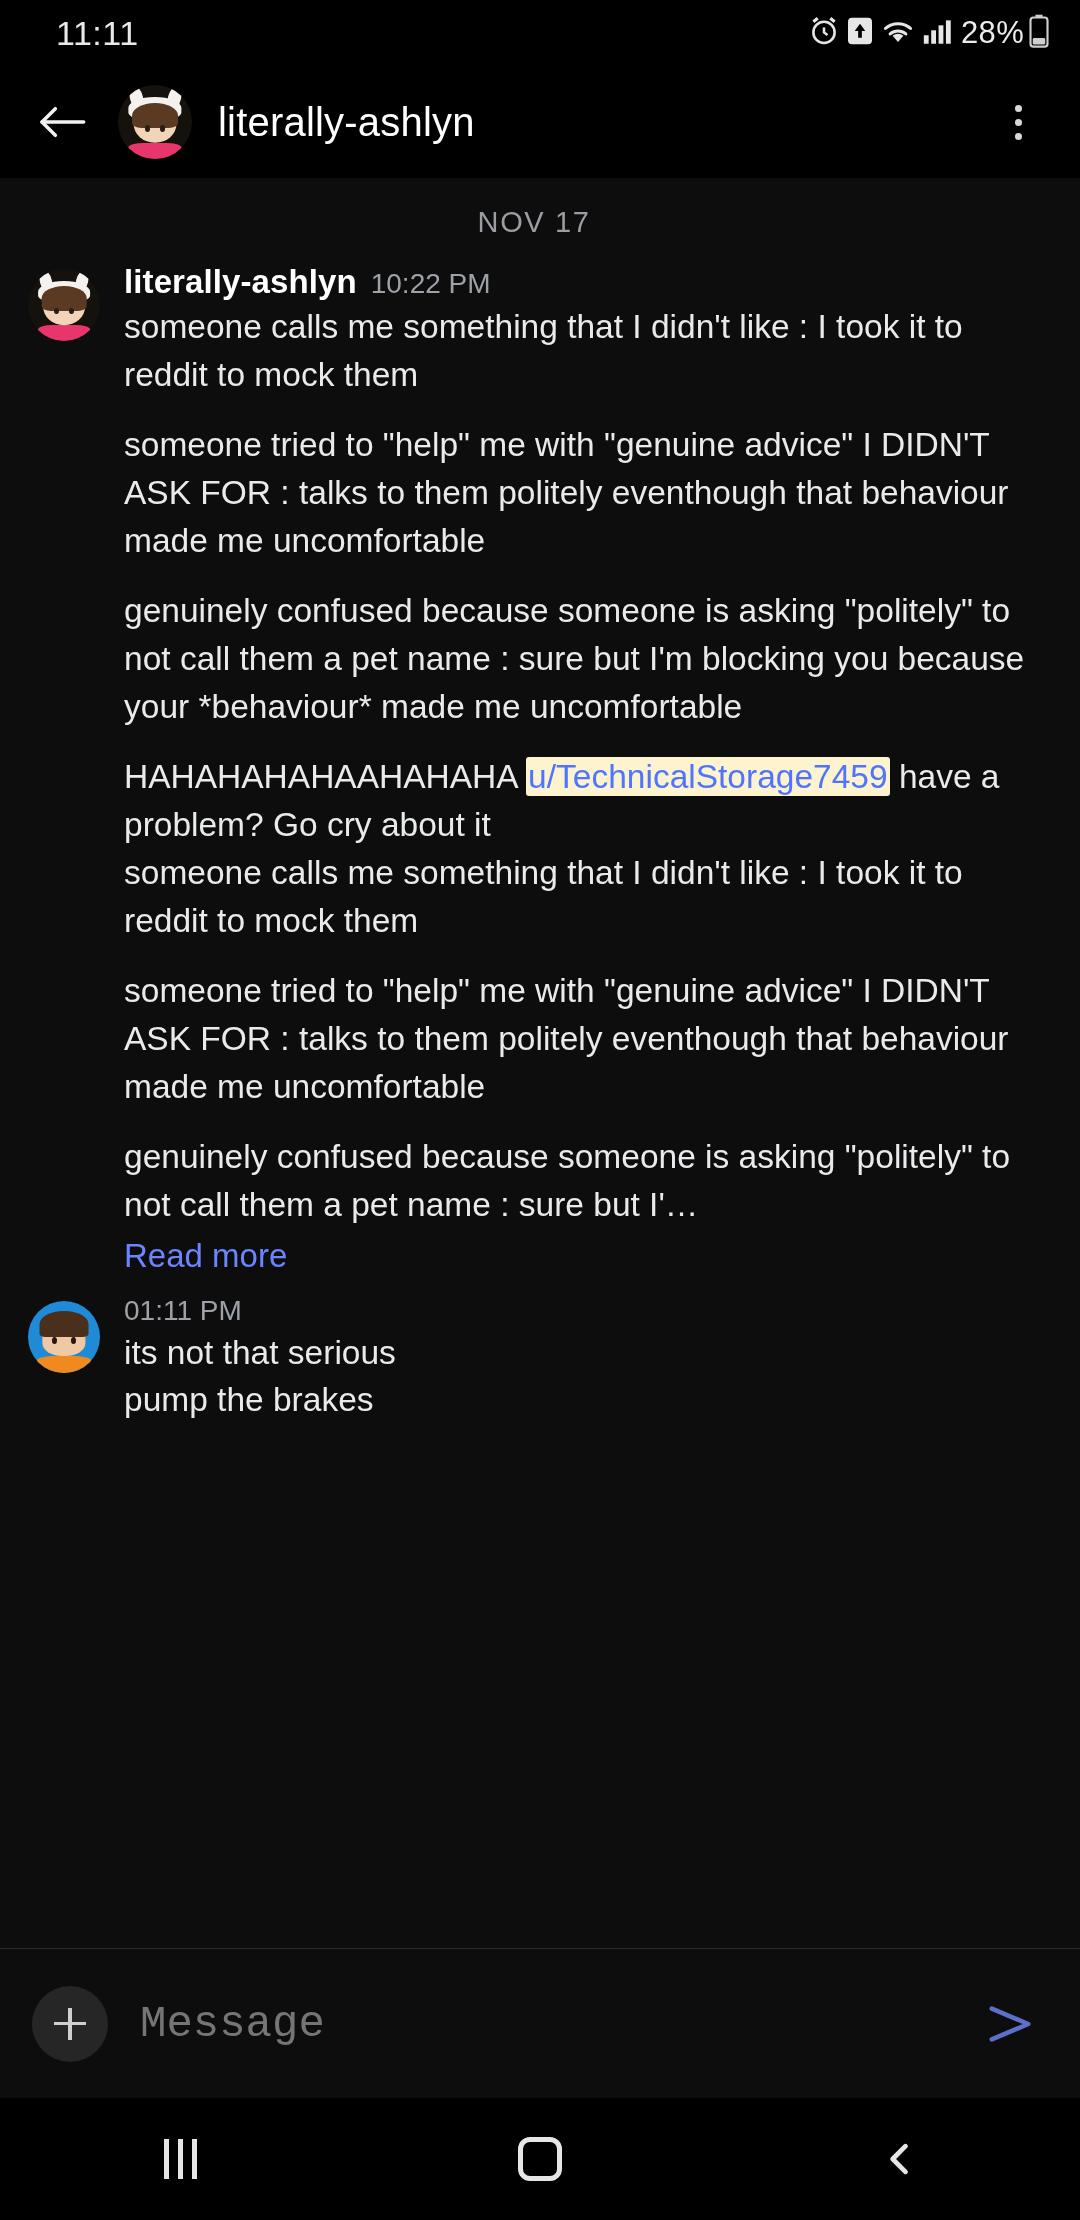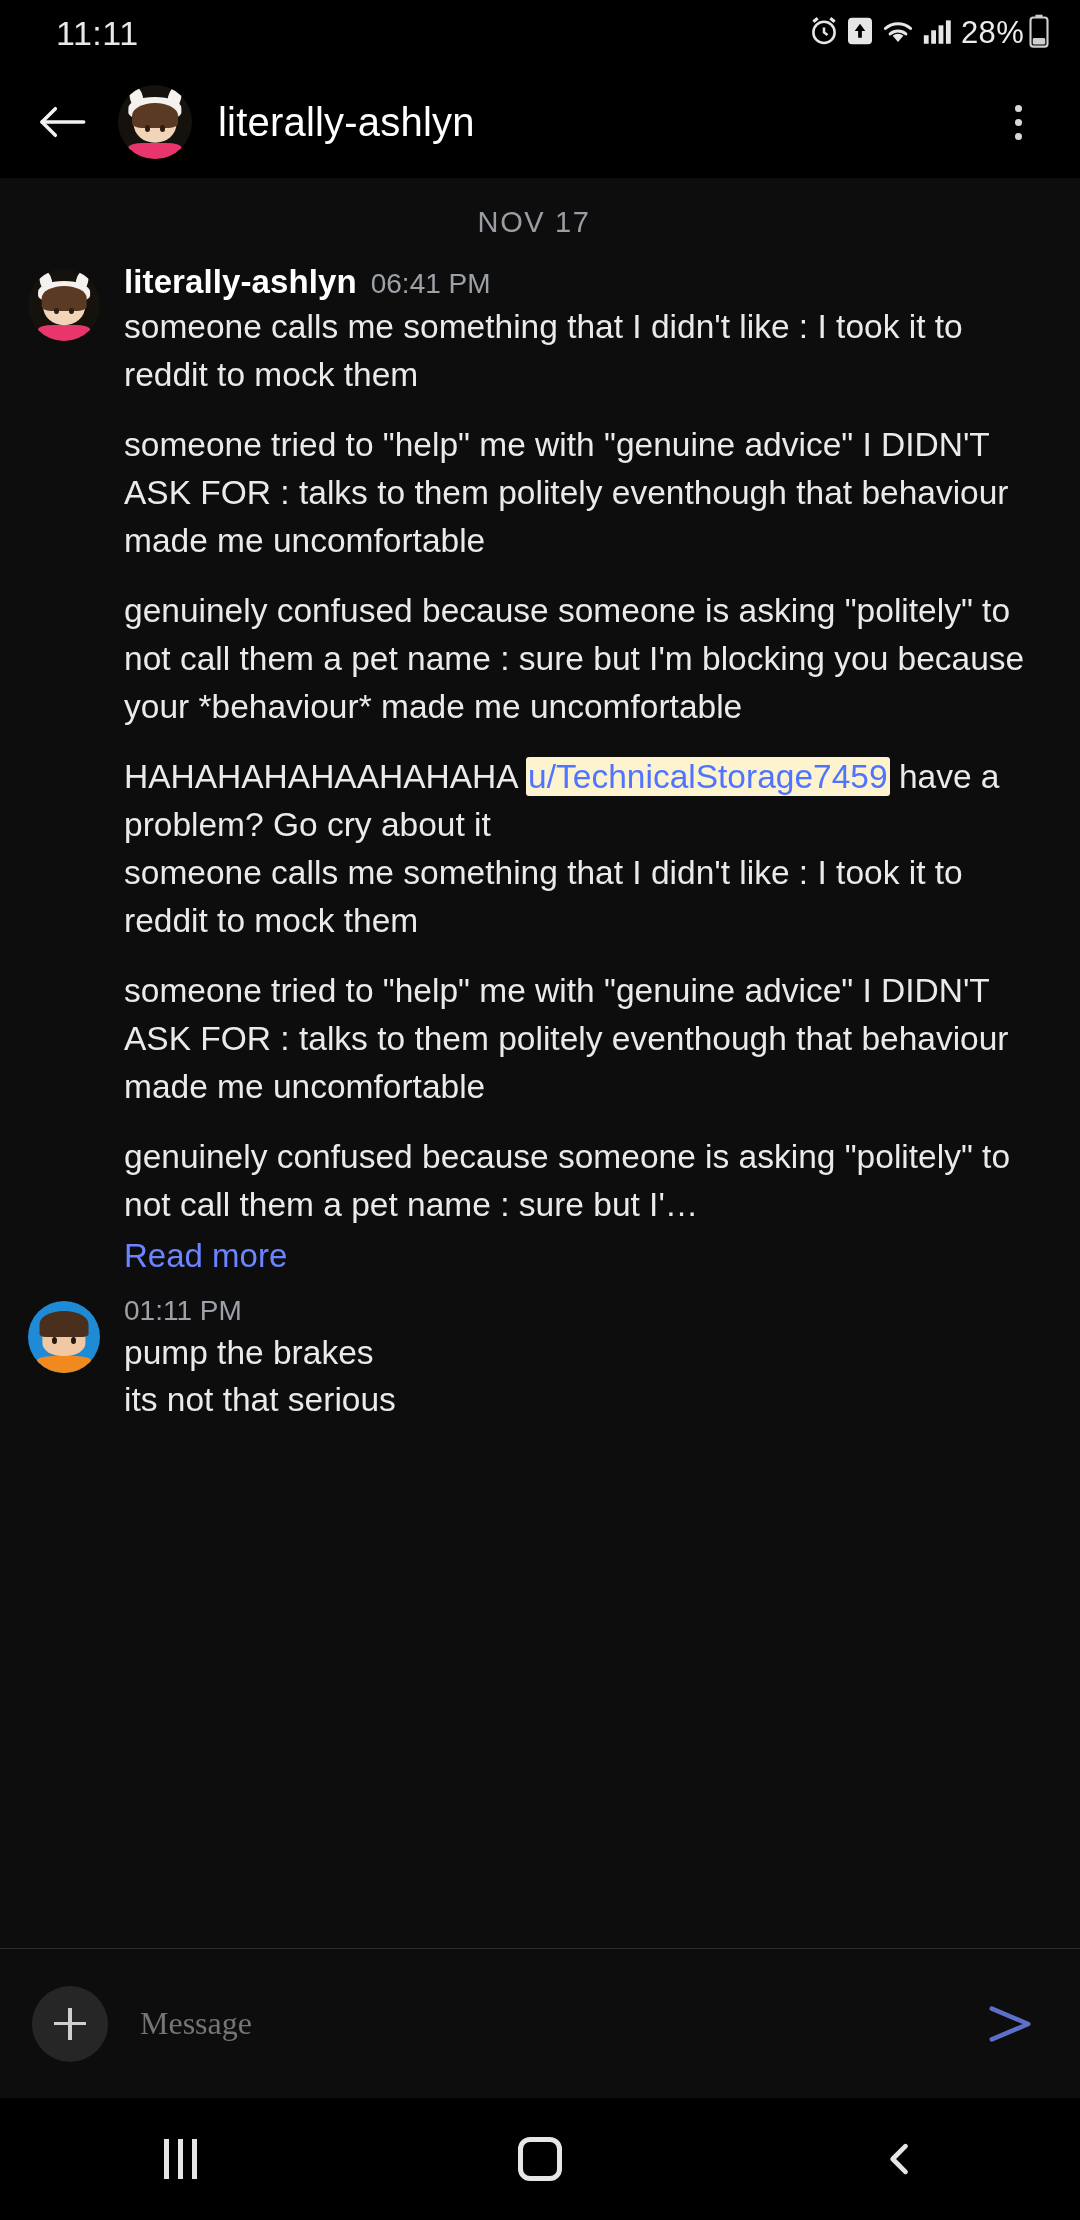--- a/index.html
+++ b/index.html
@@ -252,26 +252,26 @@
     position: relative;
   }
   .plus-btn::before, .plus-btn::after {
     content: ""; position: absolute; background: #cfcfcf;
   }
   .plus-btn::before { width: 32px; height: 3.5px; }
   .plus-btn::after { width: 3.5px; height: 32px; }
   .msg-input {
     flex: 1 1 auto;
     margin-left: 32px;
-    font-size: 32px;
+    font-size: 44px;
     color: #8c8f94;
     background: transparent;
     border: none;
     outline: none;
-    font-family: Liberation Serif, serif;
+    font-family: Liberation Mono, monospace;
   }
   .send-btn {
     width: 70px; height: 70px;
     flex: 0 0 auto;
     display: flex; align-items: center; justify-content: center;
   }
 
   
   .navbar {
     position: absolute;
@@ -381,21 +381,21 @@
       <span class="hood"></span>
       <span class="body"></span>
       <span class="face"></span>
       <span class="hair"></span>
       <span class="eye l"></span>
         <span class="eye r"></span>
     </div>
     <div class="msg-body">
       <div class="msg-head">
         <span class="msg-author">literally-ashlyn</span>
-        <span class="msg-time">06:41 PM</span>
+        <span class="msg-time">10:22 PM</span>
       </div>
       <div class="msg-text">someone calls me something that I didn't like : I took it to reddit to mock them</div>
       <div class="blank" style="height:22px"></div>
       <div class="msg-text">someone tried to "help" me with "genuine advice" I DIDN'T ASK FOR : talks to them politely eventhough that behaviour made me uncomfortable</div>
       <div class="blank" style="height:22px"></div>
       <div class="msg-text">genuinely confused because someone is asking "politely" to not call them a pet name : sure but I'm blocking you because your *behaviour* made me uncomfortable</div>
       <div class="blank" style="height:22px"></div>
       <div class="msg-text"><span>HAHAHAHAHAAHAHAHA </span><span class="mention">u/TechnicalStorage7459</span><span> have a problem? Go cry about it</span></div>
       <div class="msg-text">someone calls me something that I didn't like : I took it to reddit to mock them</div>
       <div class="blank" style="height:22px"></div>
@@ -411,22 +411,22 @@
       <span class="body2"></span>
       <span class="face2"></span>
       <span class="hair2"></span>
       <span class="eye2 l"></span>
         <span class="eye2 r"></span>
     </div>
     <div class="msg-body">
       <div class="msg-head">
         <span class="msg-time">01:11 PM</span>
       </div>
+      <div class="msg-line">its not that serious</div>
       <div class="msg-line">pump the brakes</div>
-      <div class="msg-line">its not that serious</div>
     </div>
   </div>
 
 </div>
 
 <div class="composer">
   <div class="plus-btn"></div>
   <input class="msg-input" type="text" placeholder="Message" style="">
   <div class="send-btn">
     <svg width="58" height="46" viewBox="0 0 30 24" fill="none" stroke="#5d6fc9" stroke-width="2.4" stroke-linecap="round" stroke-linejoin="round">

